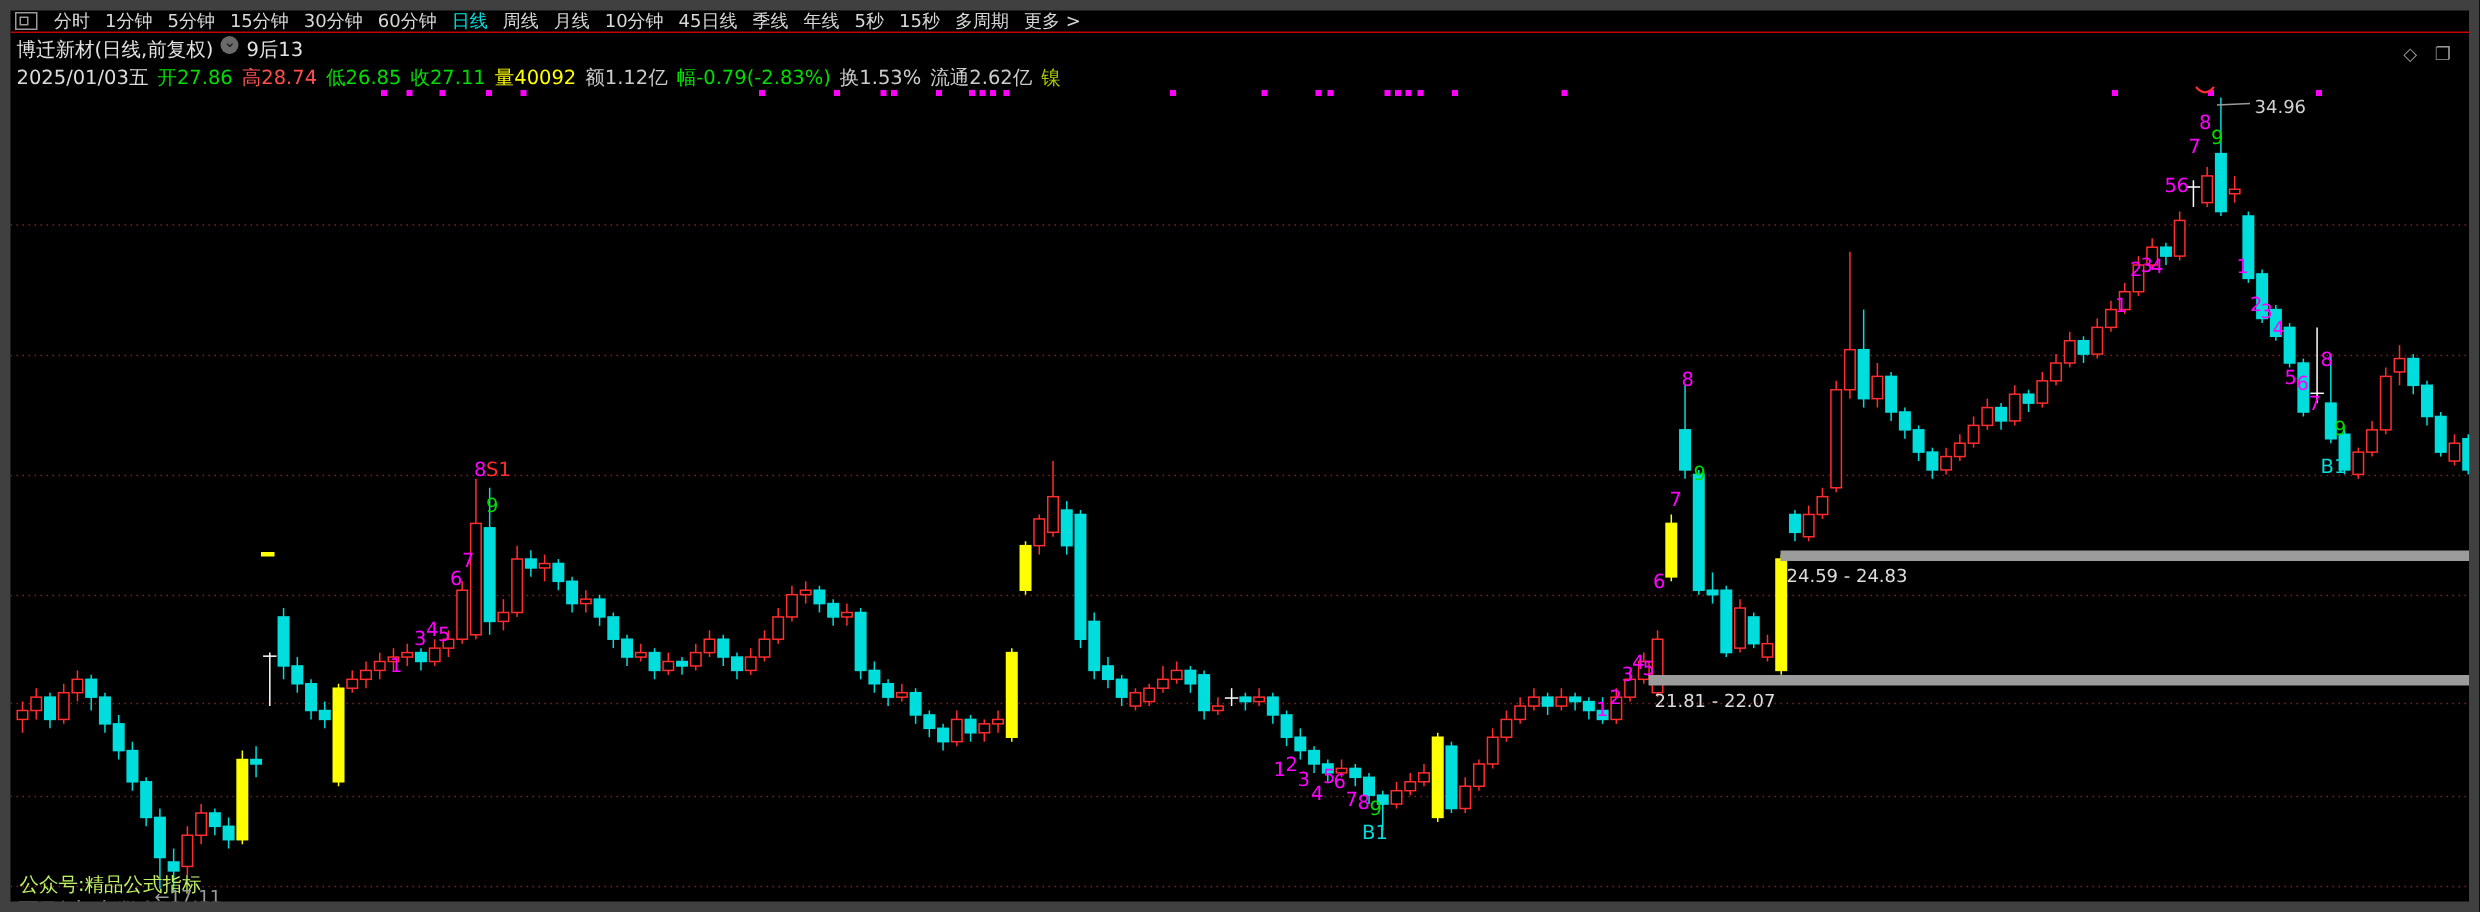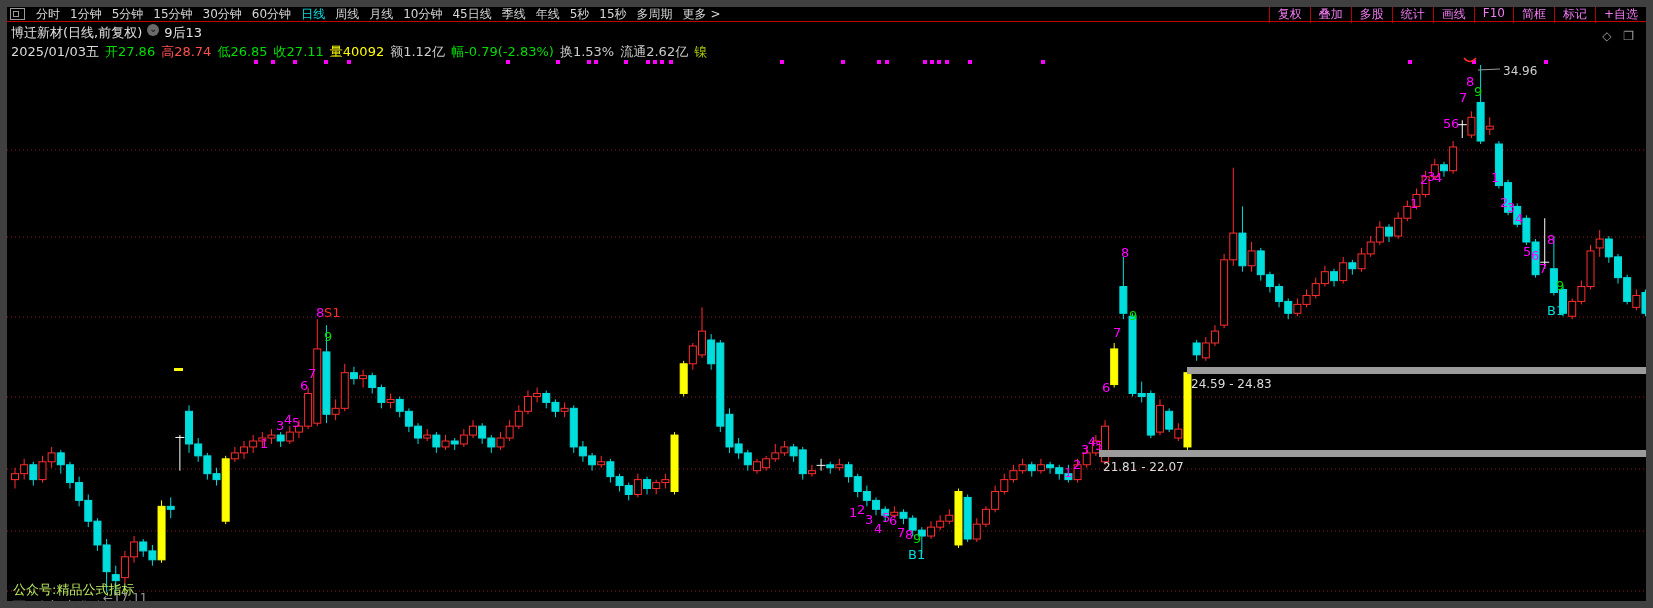--- a/index.html
+++ b/index.html
@@ -37,31 +37,20 @@
 </style>
 </head>
 <body>
 
 <div class="app">
 
   <div class="menubar">
     <span class="win-icon"></span>
     <span class="periods"><span>分时</span><span>1分钟</span><span>5分钟</span><span>15分钟</span><span>30分钟</span><span>60分钟</span><span class="selected">日线</span><span>周线</span><span>月线</span><span>10分钟</span><span>45日线</span><span>季线</span><span>年线</span><span>5秒</span><span>15秒</span><span>多周期</span><span>更多 &gt;</span></span>
     <span class="mb-spacer"></span>
-    <span class="tools">
-        <span>复权</span>
-        <span>叠加</span>
-        <span>多股</span>
-        <span>统计</span>
-        <span>画线</span>
-        <span>F10</span>
-        <span>简框</span>
-        <span>标记</span>
-        <span>+自选</span>
-      </span>
   </div>
 
   <div class="titlerow">
     <span>博迁新材(日线,前复权)</span>
     <span class="badge">⌄</span>
     <span>9后13</span>
   </div>
   <div class="titlerow-right">◇ ❐</div>
 
   <div class="inforow" id="inforow"><span style="color: rgb(220, 220, 220);">2025/01/03五</span><span style="color: rgb(0, 221, 0);">开27.86</span><span style="color: rgb(255, 80, 80);">高28.74</span><span style="color: rgb(0, 221, 0);">低26.85</span><span style="color: rgb(0, 221, 0);">收27.11</span><span style="color: rgb(255, 255, 0);">量40092</span><span style="color: rgb(204, 204, 204);">额1.12亿</span><span style="color: rgb(0, 221, 0);">幅-0.79(-2.83%)</span><span style="color: rgb(204, 204, 204);">换1.53%</span><span style="color: rgb(204, 204, 204);">流通2.62亿</span><span style="color: rgb(170, 204, 0);">镍</span></div>

